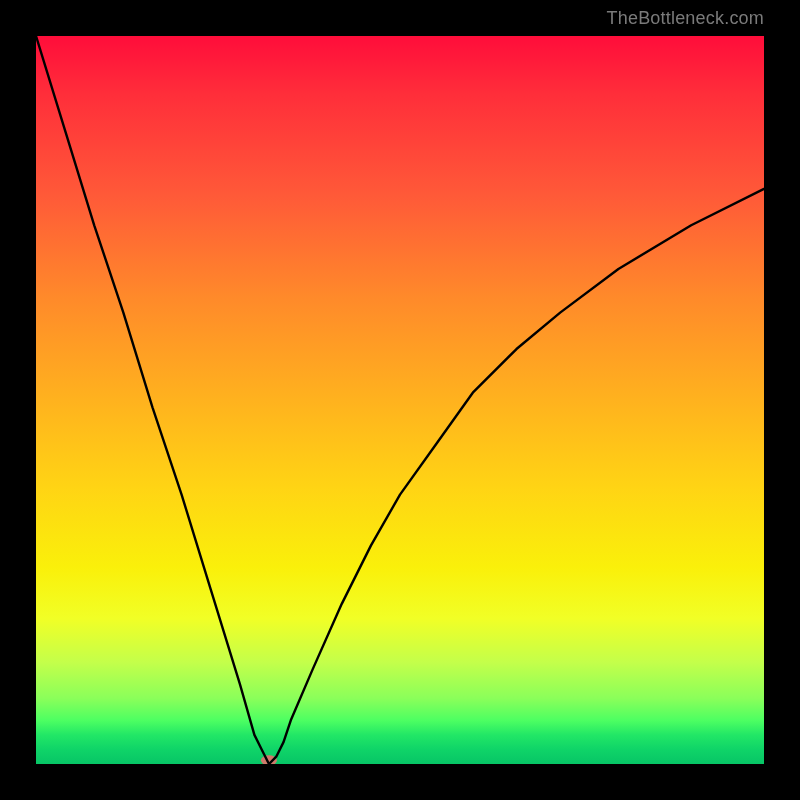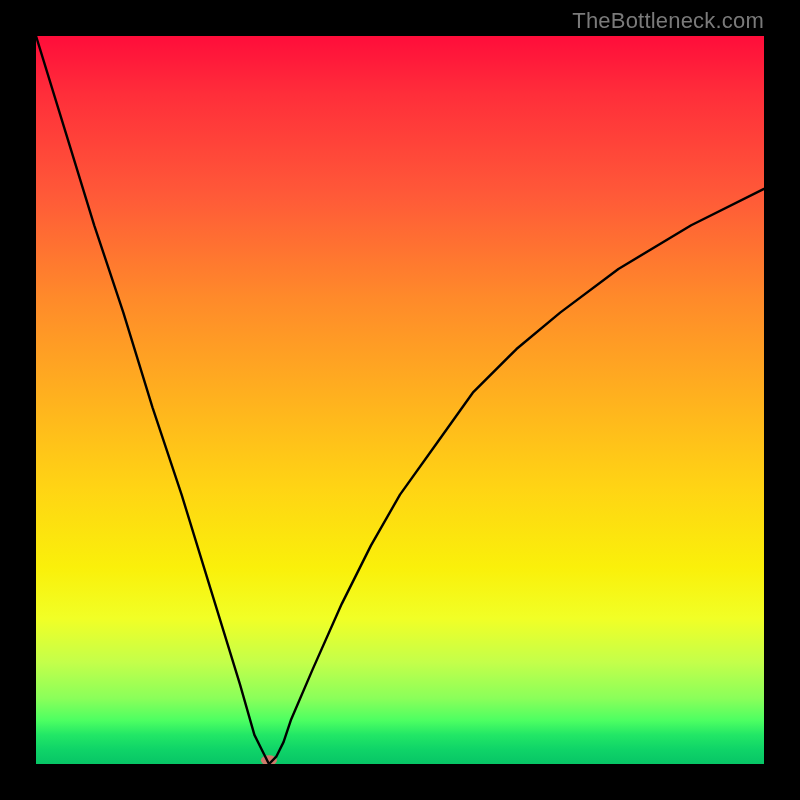--- a/index.html
+++ b/index.html
@@ -47,21 +47,21 @@
     left: 0;
     top: 0;
     width: 728px;
     height: 728px;
   }
   .watermark {
     position: absolute;
     right: 36px;
     top: 8px;
     color: #7a7a7a;
-    font-size: 22px;
+    font-size: 18px;
     font-weight: 400;
     letter-spacing: 0.2px;
   }
 </style>
 </head>
 <body>
 
 <div class="frame">
 
   <div class="plot-area">

